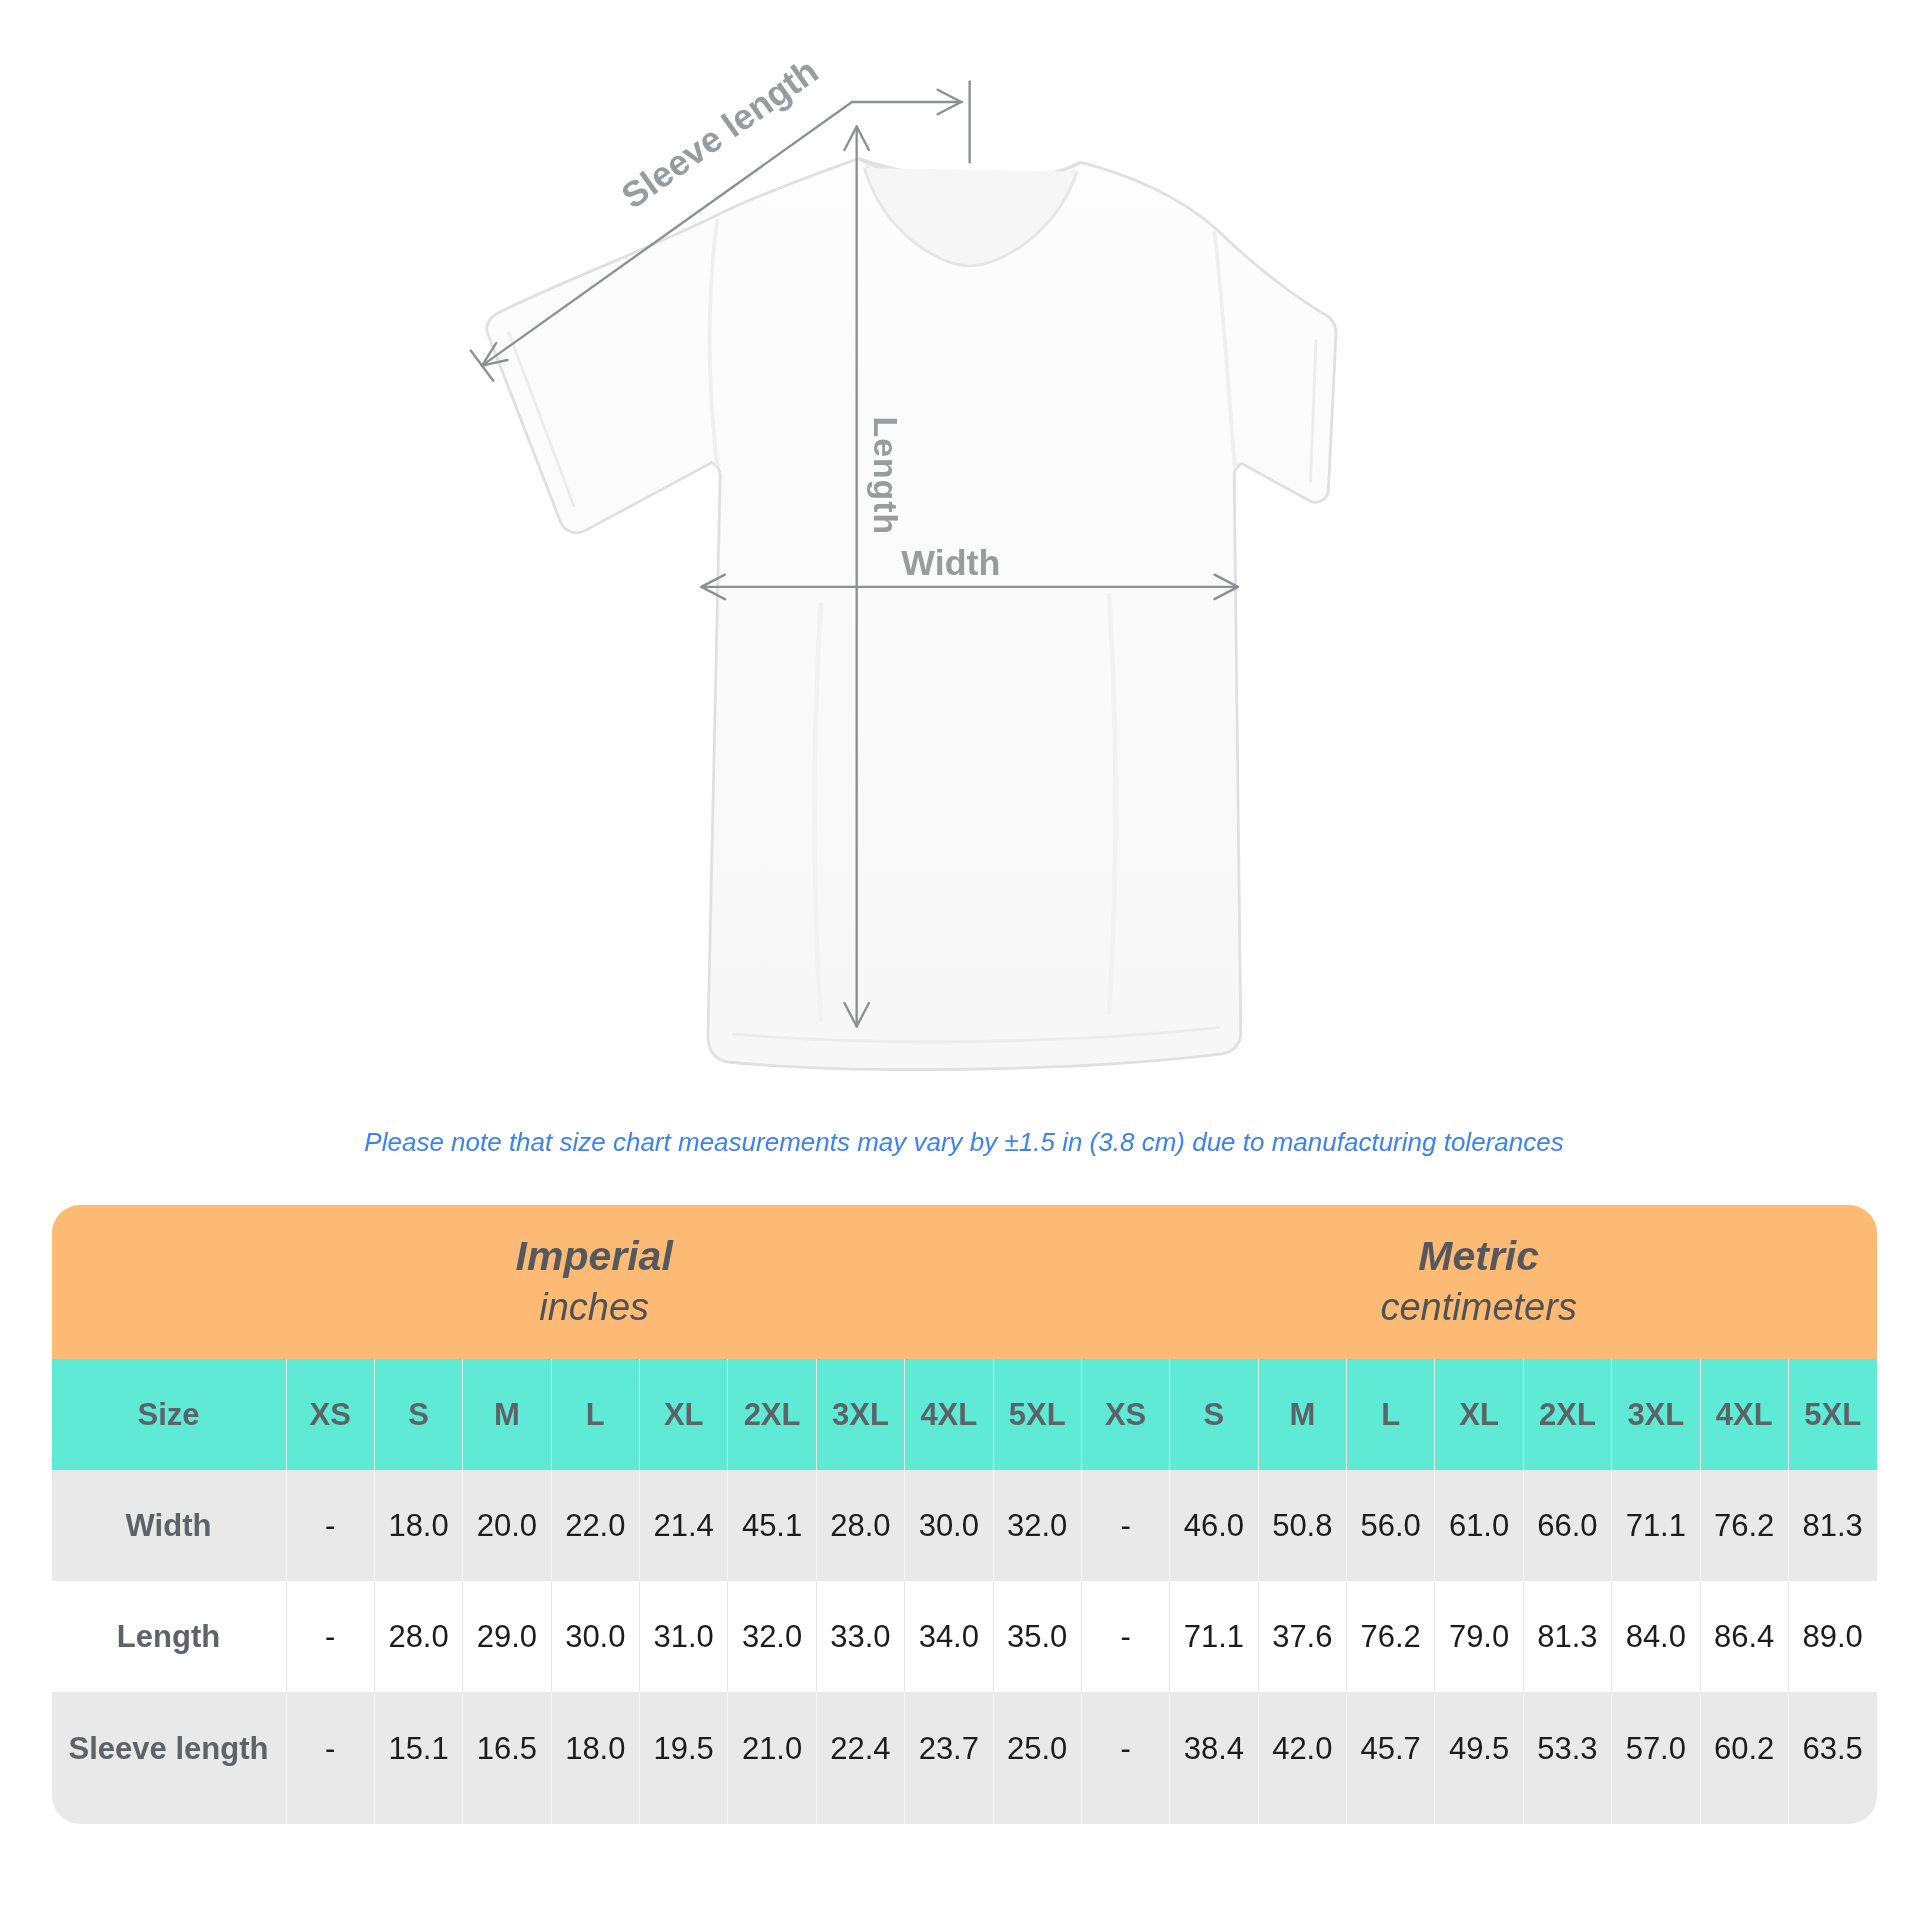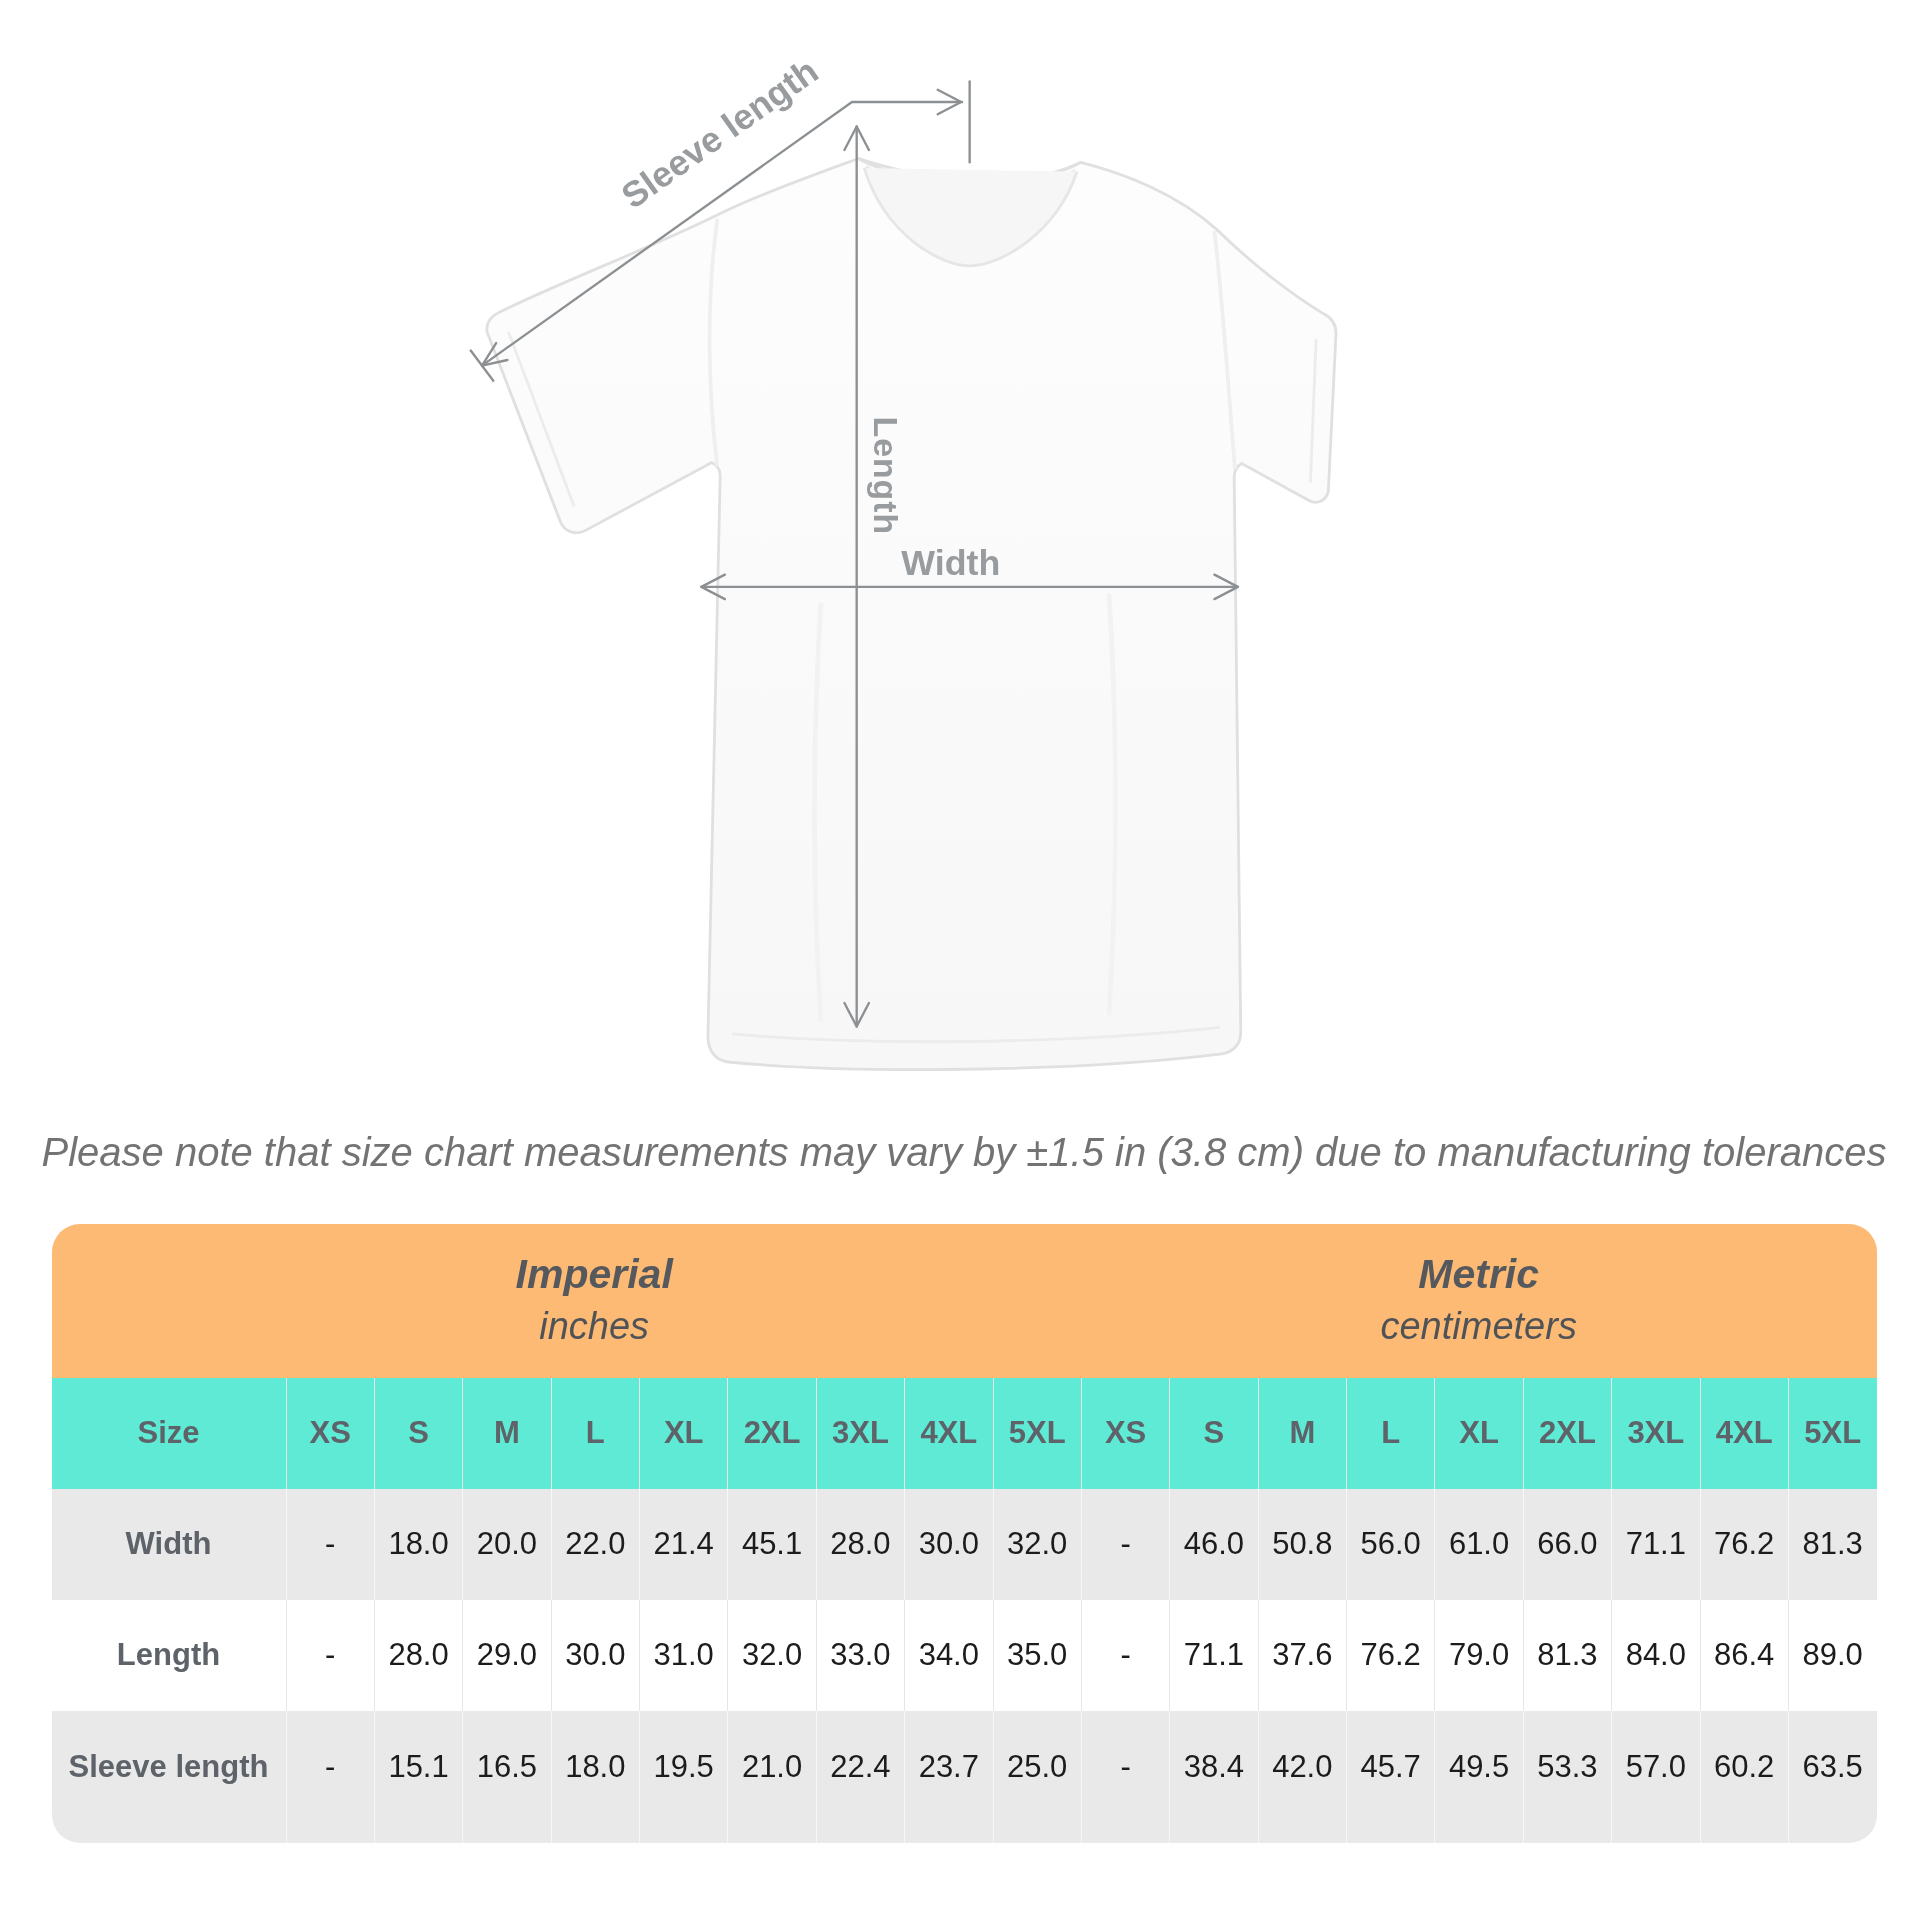--- a/index.html
+++ b/index.html
@@ -14,21 +14,21 @@
   .diagram svg { display:block; }
 
   .title-block { text-align:center; }
   .page-title {
     margin-top:5.6px;
     font-size:52px; font-weight:bold; color:#2e2e30;
     line-height:1.15; letter-spacing:0.5px;
   }
   .page-subtitle {
     margin-top:4.7px;
-    font-size:40px; font-style:italic; color:#737373;
+    font-size:26px; font-style:italic; color:#3b82f6;
     line-height:1.3;
   }
 
   .table-wrap {
     width:1825px; margin:46px auto 0 auto;
     border-radius:28px; overflow:hidden;
   }
   table {
     width:100%; border-collapse:separate; border-spacing:0;
     table-layout:fixed;

